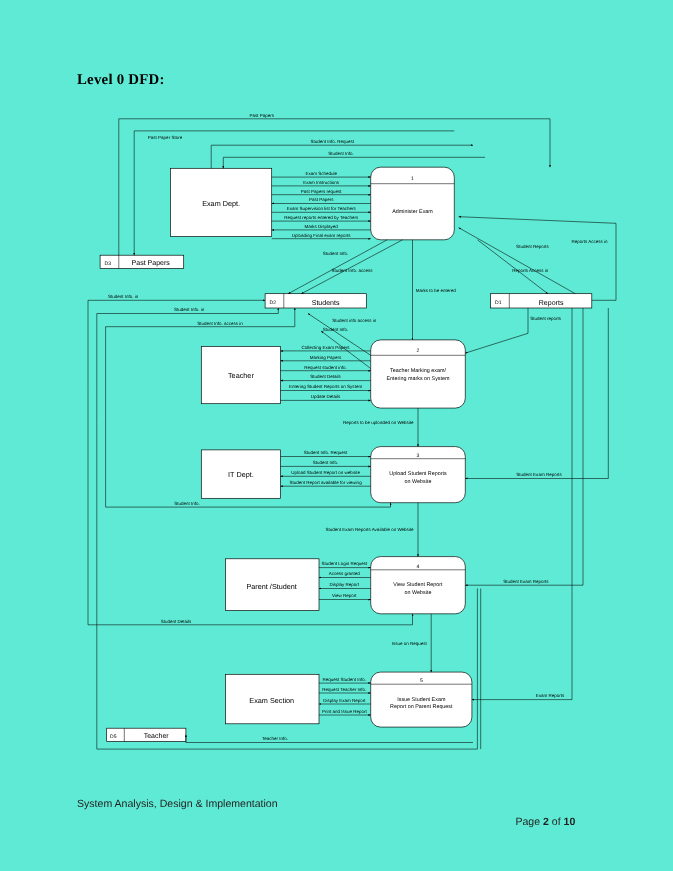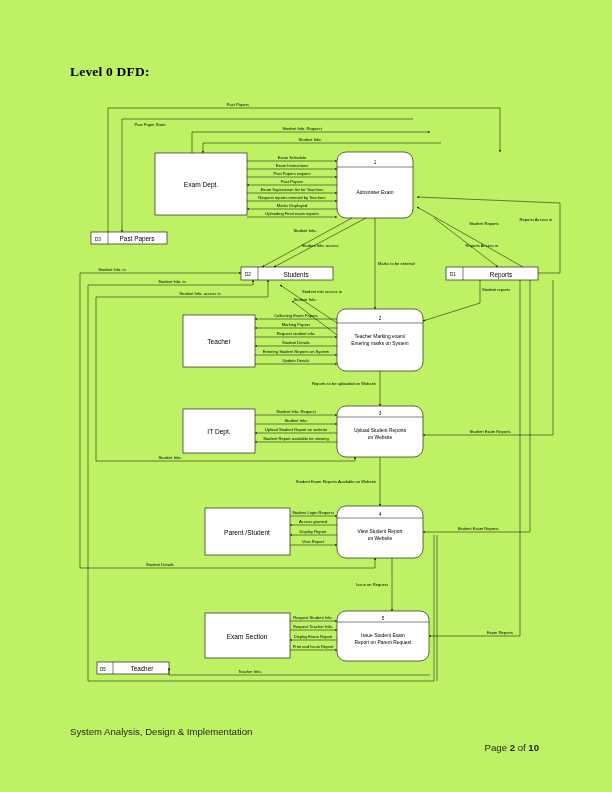--- a/index.html
+++ b/index.html
@@ -13,21 +13,21 @@
     position: relative;
     font-family: "Liberation Sans", sans-serif;
     color: #000000;
     overflow: hidden;
   }
   .page {
     position: absolute;
     inset: 0;
     width: 612px;
     height: 792px;
-    background: #bef264;
+    background: #5eead4;
   }
   .doc-title {
     position: absolute;
     left: 70px;
     top: 64px;
     font-family: "Liberation Serif", serif;
     font-weight: bold;
     font-size: 13.5px;
     letter-spacing: 0.2px;
     color: #000;
@@ -63,21 +63,20 @@
   }
   .store-id {
     font-size: 4.6px;
   }
   .footer {
     position: absolute;
     left: 0;
     top: 726px;
     width: 593px;
     height: 30px;
-    padding-left: 16px;
   }
   .footer-left {
     position: absolute;
     left: 70px;
     top: 0;
     font-size: 9.6px;
     color: #231f20;
   }
   .footer-right {
     position: absolute;

